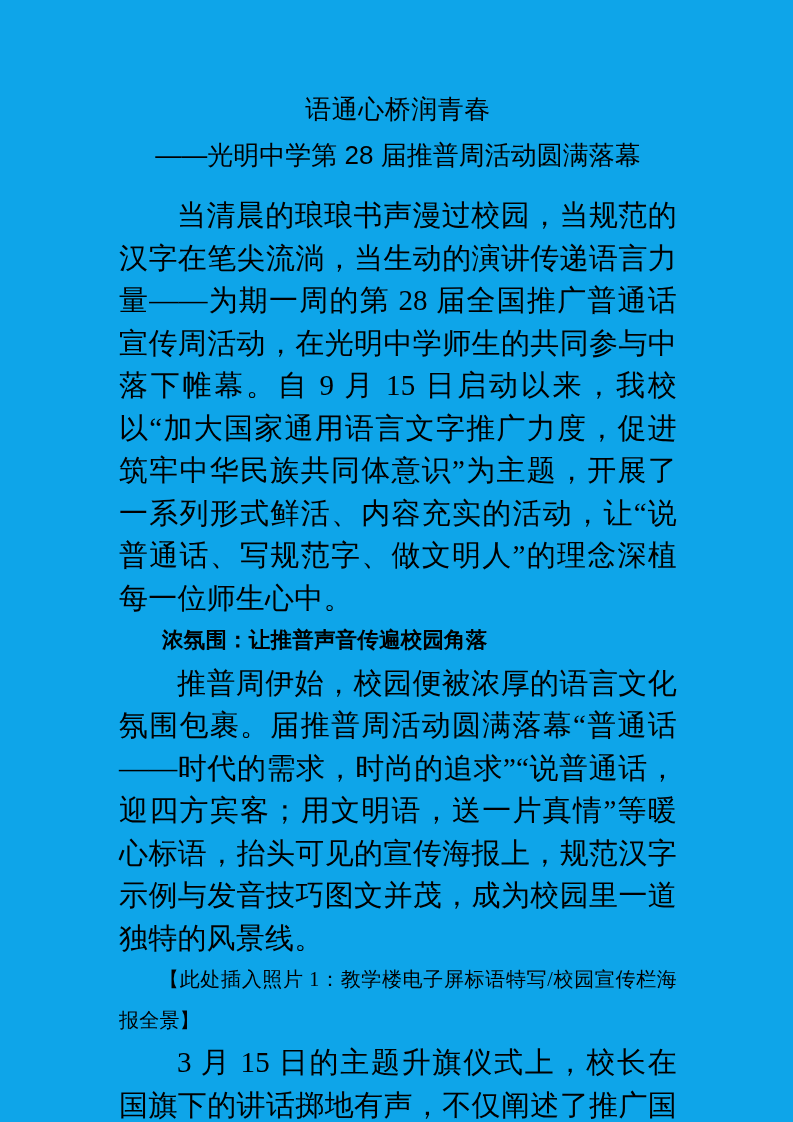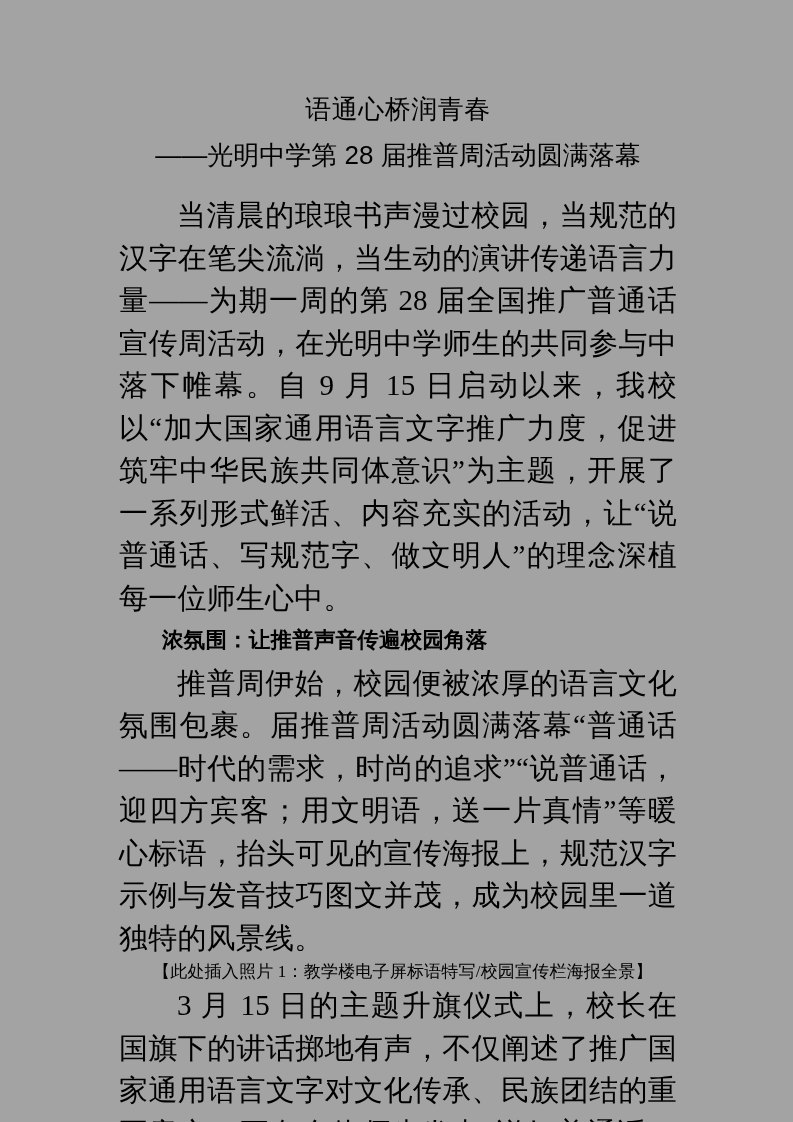--- a/index.html
+++ b/index.html
@@ -4,21 +4,21 @@
 <style>
   html, body {
     margin: 0;
     padding: 0;
     background: #ffffff;
   }
 
   .page {
     width: 793px;
     height: 1122px;
-    background: #a3a3a3;
+    background: #0ea5e9;
     position: relative;
     overflow: hidden;
     box-sizing: border-box;
     font-family: "Liberation Serif", "DejaVu Serif", serif;
     color: #000000;
   }
 
   .content {
     position: absolute;
     left: 119px;
@@ -68,22 +68,22 @@
     font-weight: bold;
     text-indent: 2em;
     margin: 0;
     letter-spacing: 0.2px;
     text-align: left;
     font-family: Liberation Serif, serif;
   }
 
   
   .para-photo {
-    font-size: 17px;
-    line-height: 25px;
+    font-size: 20px;
+    line-height: 41px;
     text-align: justify;
     text-justify: inter-ideograph;
     text-indent: 2em;
     margin: 0;
     letter-spacing: 0.2px;
   }
 </style>
 </head>
 <body>
 

